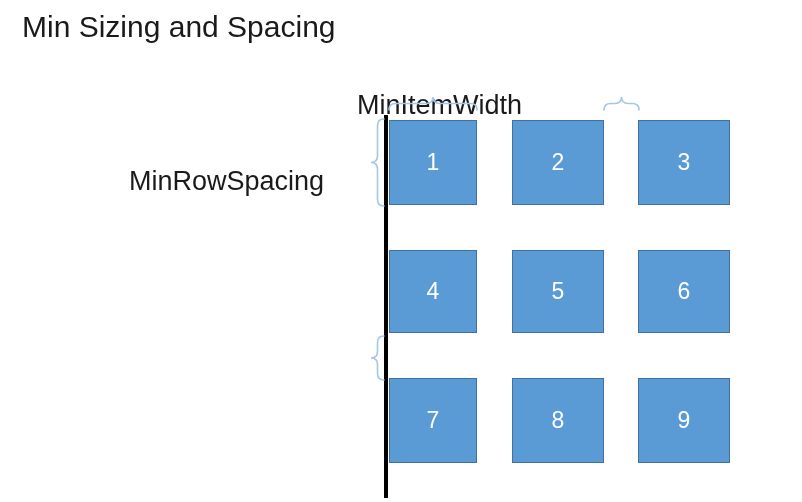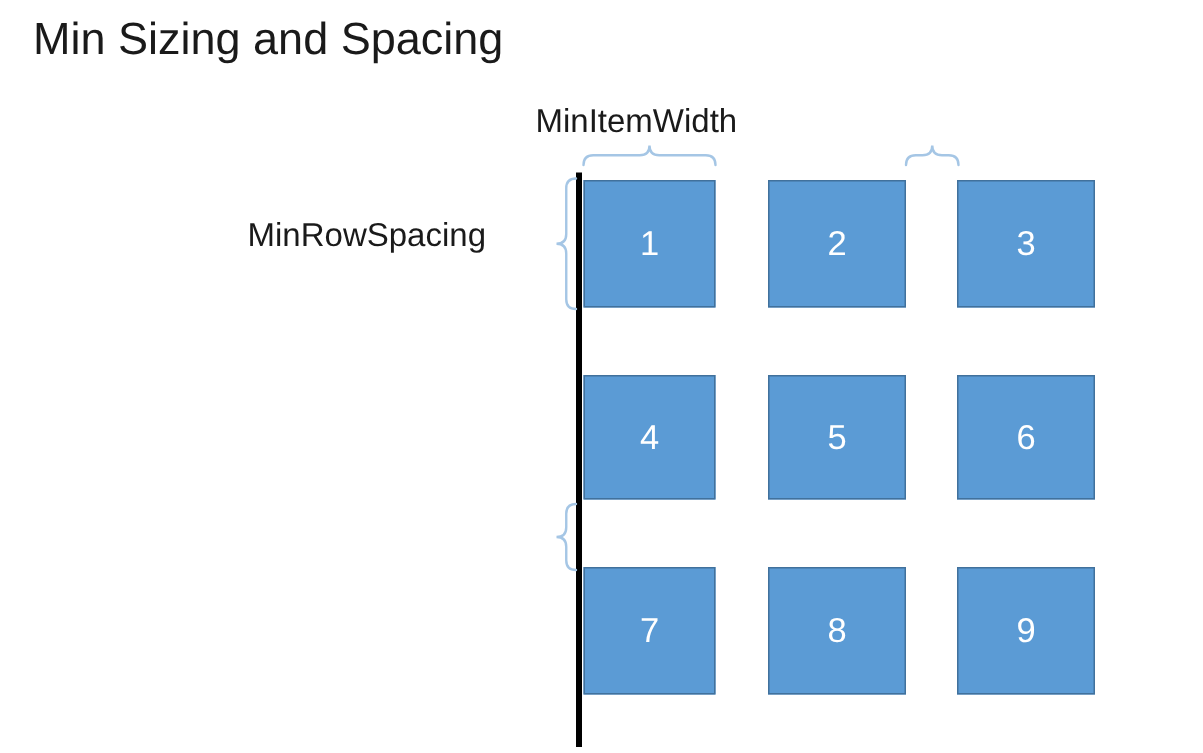--- a/index.html
+++ b/index.html
@@ -14,23 +14,24 @@
   .title {
     position: absolute;
     left: 22px;
     top: 10px;
     font-size: 30px;
     color: var(--label, #1a1a1a);
     white-space: nowrap;
   }
   .lbl {
     position: absolute;
-    font-size: 22px;
+    font-size: 27px;
     color: var(--label, #1a1a1a);
     white-space: nowrap;
+    margin-top: 22px;
   }
   #lbl-miw { left: 357px; top: 68px; }
   #lbl-mcs { left: 562px; top: 68px; }
   #lbl-mih { right: 446px; top: 144px; text-align: right; }
   #lbl-mrs { right: 447px; top: 341px; text-align: right; }
   .vline {
     position: absolute;
     width: 4px;
     background: var(--line, #000000);
   }

